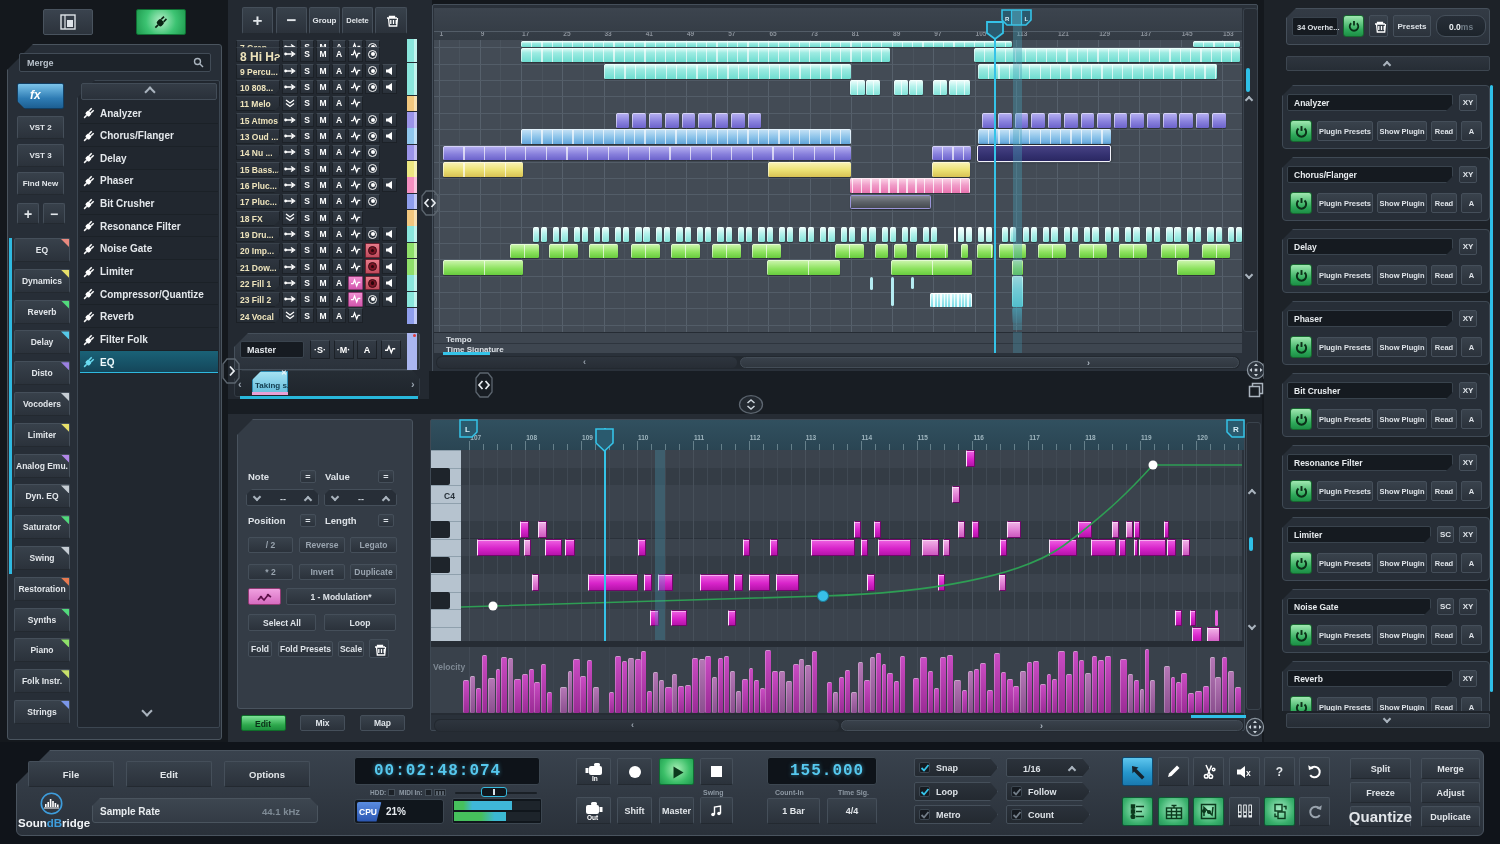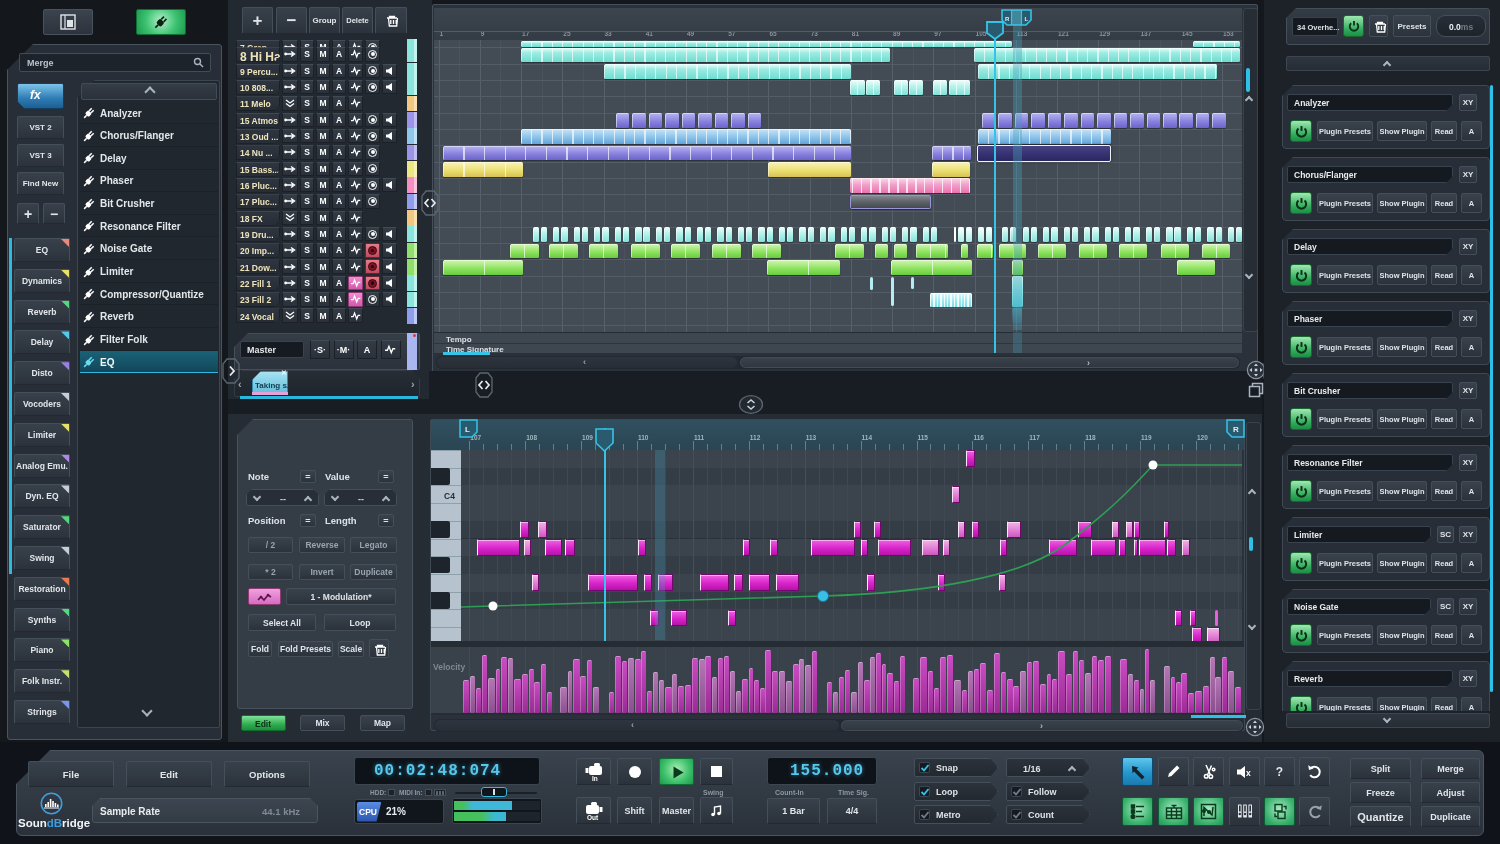--- a/index.html
+++ b/index.html
@@ -2175,17 +2175,17 @@
     <div class="btn" style="left:1421px;top:758px;width:59px;height:21px;">
       <span style="font-size:9px">Merge</span>
     </div>
     <div class="btn" style="left:1350px;top:782px;width:61px;height:21px;">
       <span style="font-size:9px">Freeze</span>
     </div>
     <div class="btn" style="left:1421px;top:782px;width:59px;height:21px;">
       <span style="font-size:9px">Adjust</span>
     </div>
     <div class="btn" style="left:1350px;top:806px;width:61px;height:21px;">
-      <span style="font-size:11px">Quantize</span>
+      <span style="font-size:15px">Quantize</span>
     </div>
     <div class="btn" style="left:1421px;top:806px;width:59px;height:21px;">
       <span style="font-size:9px">Duplicate</span>
     </div>
   </div>
 </body></html>

